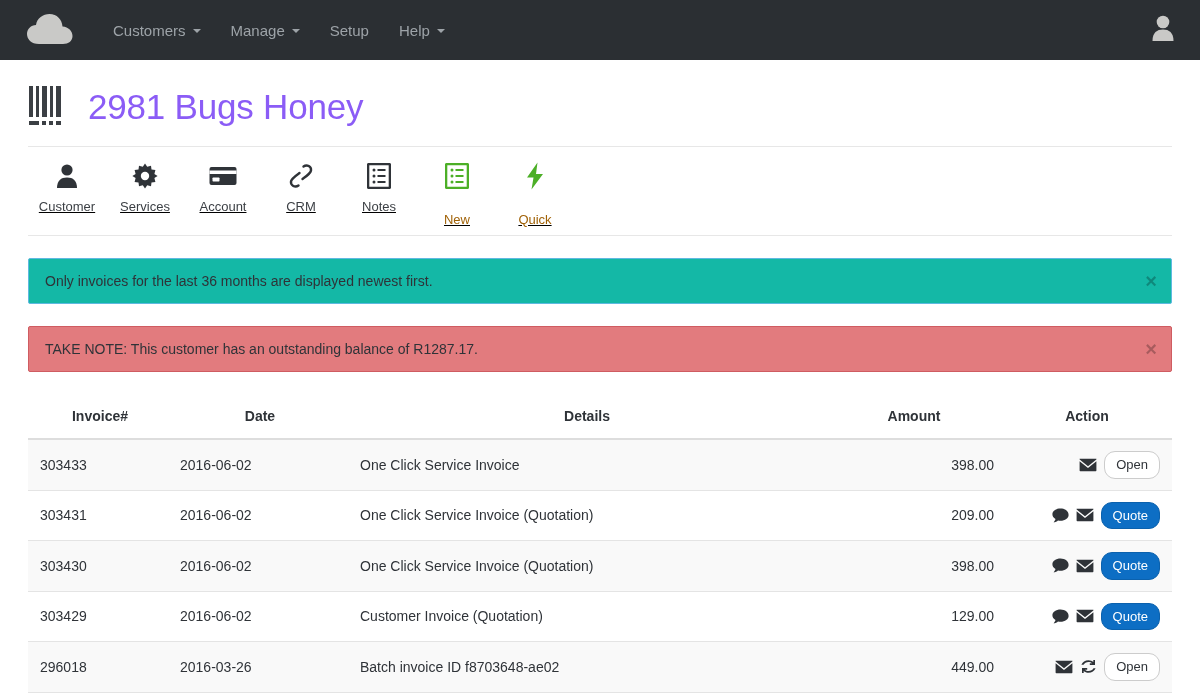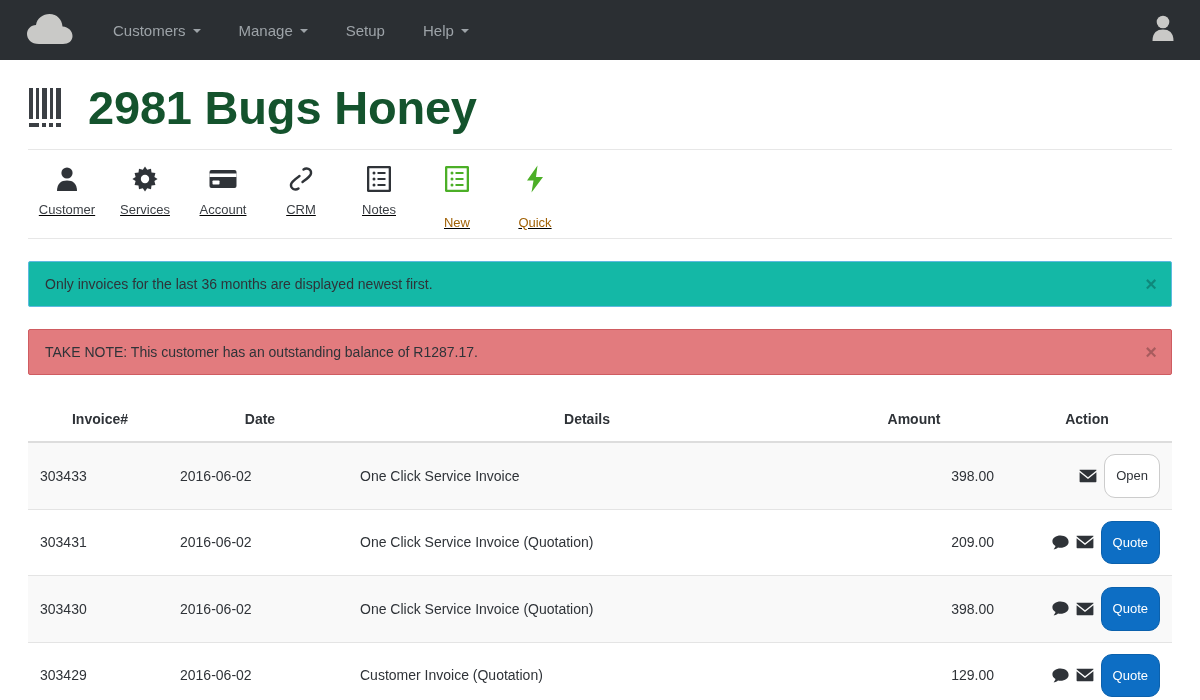--- a/index.html
+++ b/index.html
@@ -18,21 +18,21 @@
     display: flex;
     align-items: center;
     padding: 0 22px 0 24px;
     position: relative;
   }
   .brand-logo {
     width: 52px; height: 40px;
     display: flex; align-items: center; justify-content: center;
     margin-right: 22px;
   }
-  .nav-items { display: flex; align-items: flex-start; gap: 8px; }
+  .nav-items { display: flex; align-items: flex-start; gap: 0; }
   .nav-item {
     color: #9da3a8;
     font-size: 15px;
     padding: 10px 15px;
     display: flex; align-items: center; gap: 7px;
     cursor: pointer;
     white-space: nowrap;
   }
   .caret {
     width: 0; height: 0;
@@ -49,23 +49,23 @@
 
   
   .page-wrap { padding: 0 28px; }
   .page-header {
     display: flex; align-items: center;
     padding: 24px 0 18px 0;
     border-bottom: 1px solid #e7e7e7;
   }
   .barcode-big { margin-right: 12px; display:flex; align-items:flex-end; }
   .page-title {
-    font-size: 47px;
-    font-weight: bold;
-    color: #14532d;
+    font-size: 35px;
+    font-weight: normal;
+    color: #8b5cf6;
     letter-spacing: -0.2px;
     line-height: 1;
   }
 
   
   .tabs {
     display: flex;
     padding: 12px 0 8px 0;
     border-bottom: 1px solid #e7e7e7;
     text-decoration: underline;
@@ -140,21 +140,21 @@
 
   .action-cell {
     display: flex;
     align-items: center;
     justify-content: flex-end;
     gap: 7px;
   }
   .act-icon { cursor: pointer; display: inline-flex; align-items: center; }
   .btn {
     font-size: 13px;
-    padding: 12px 11px;
+    padding: 4px 11px;
     border-radius: 11px;
     cursor: pointer;
     line-height: 1.35;
     font-family: "Liberation Sans", sans-serif;
     display: inline-block;
   }
   .btn-open {
     background: #ffffff;
     border: 1px solid #cccccc;
     color: #2f3338;

